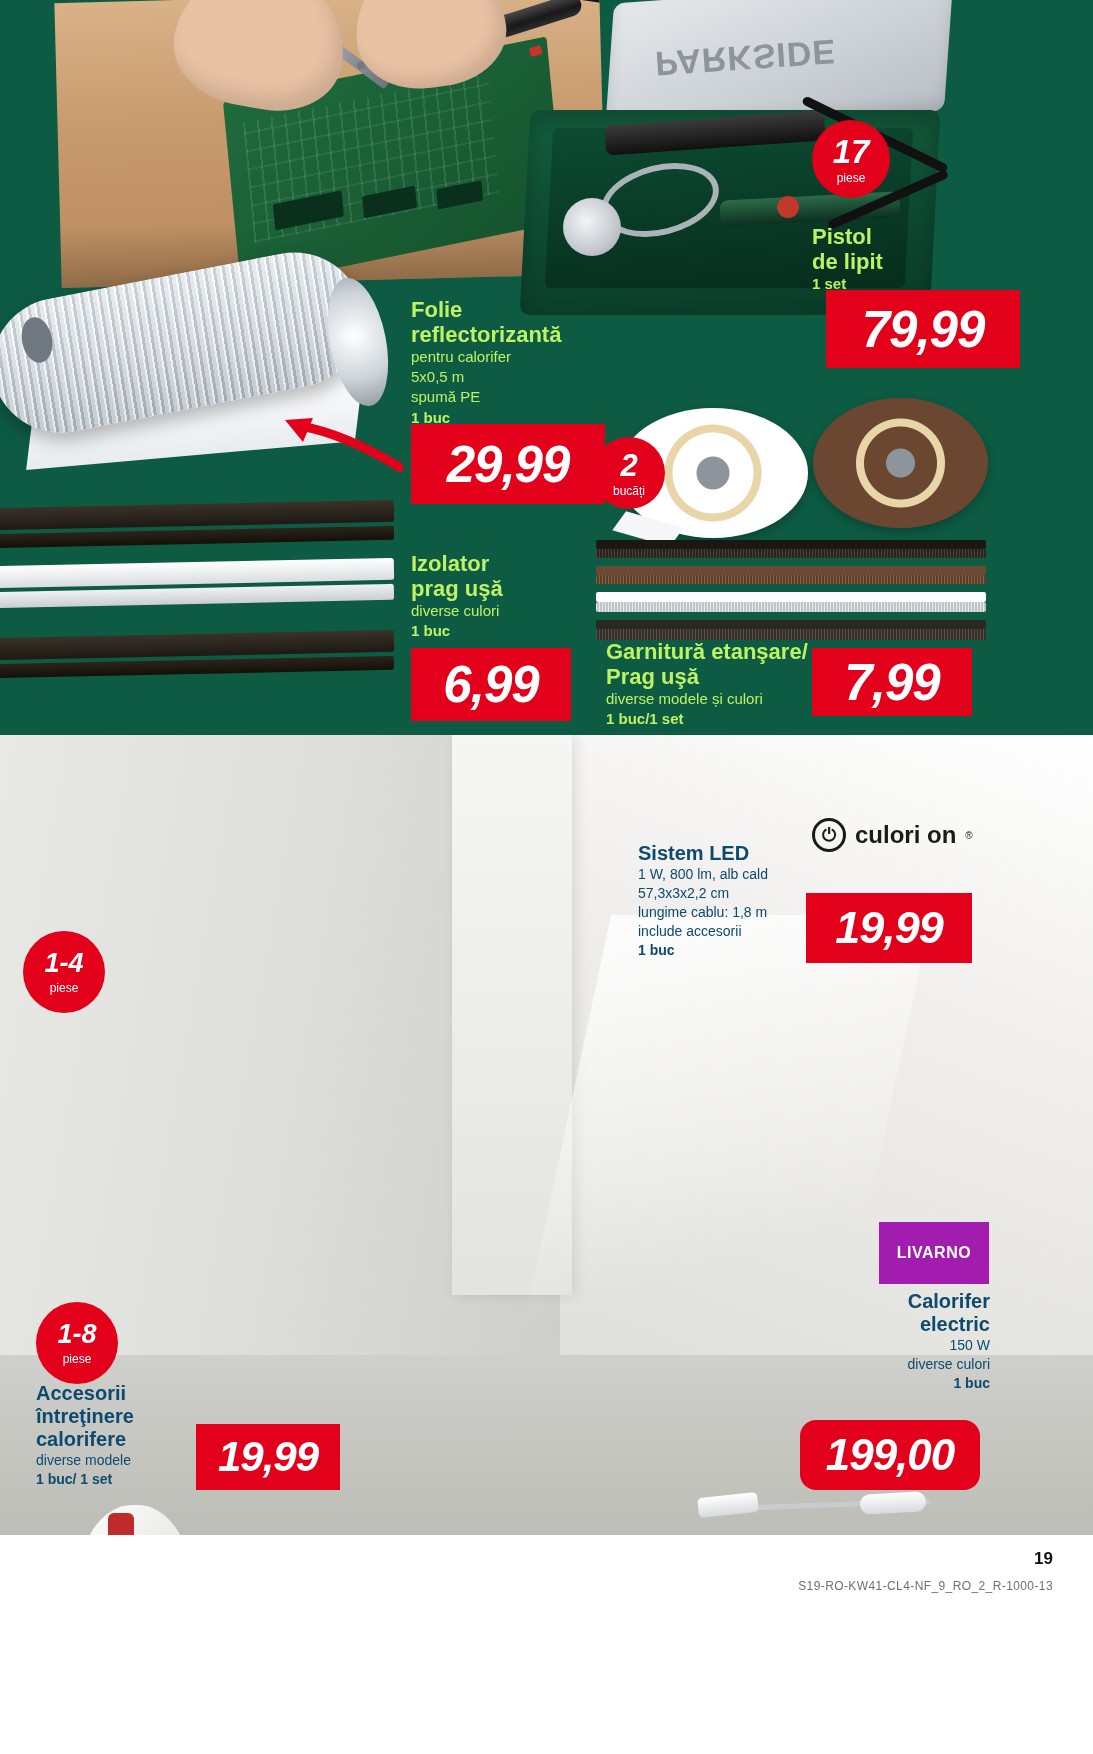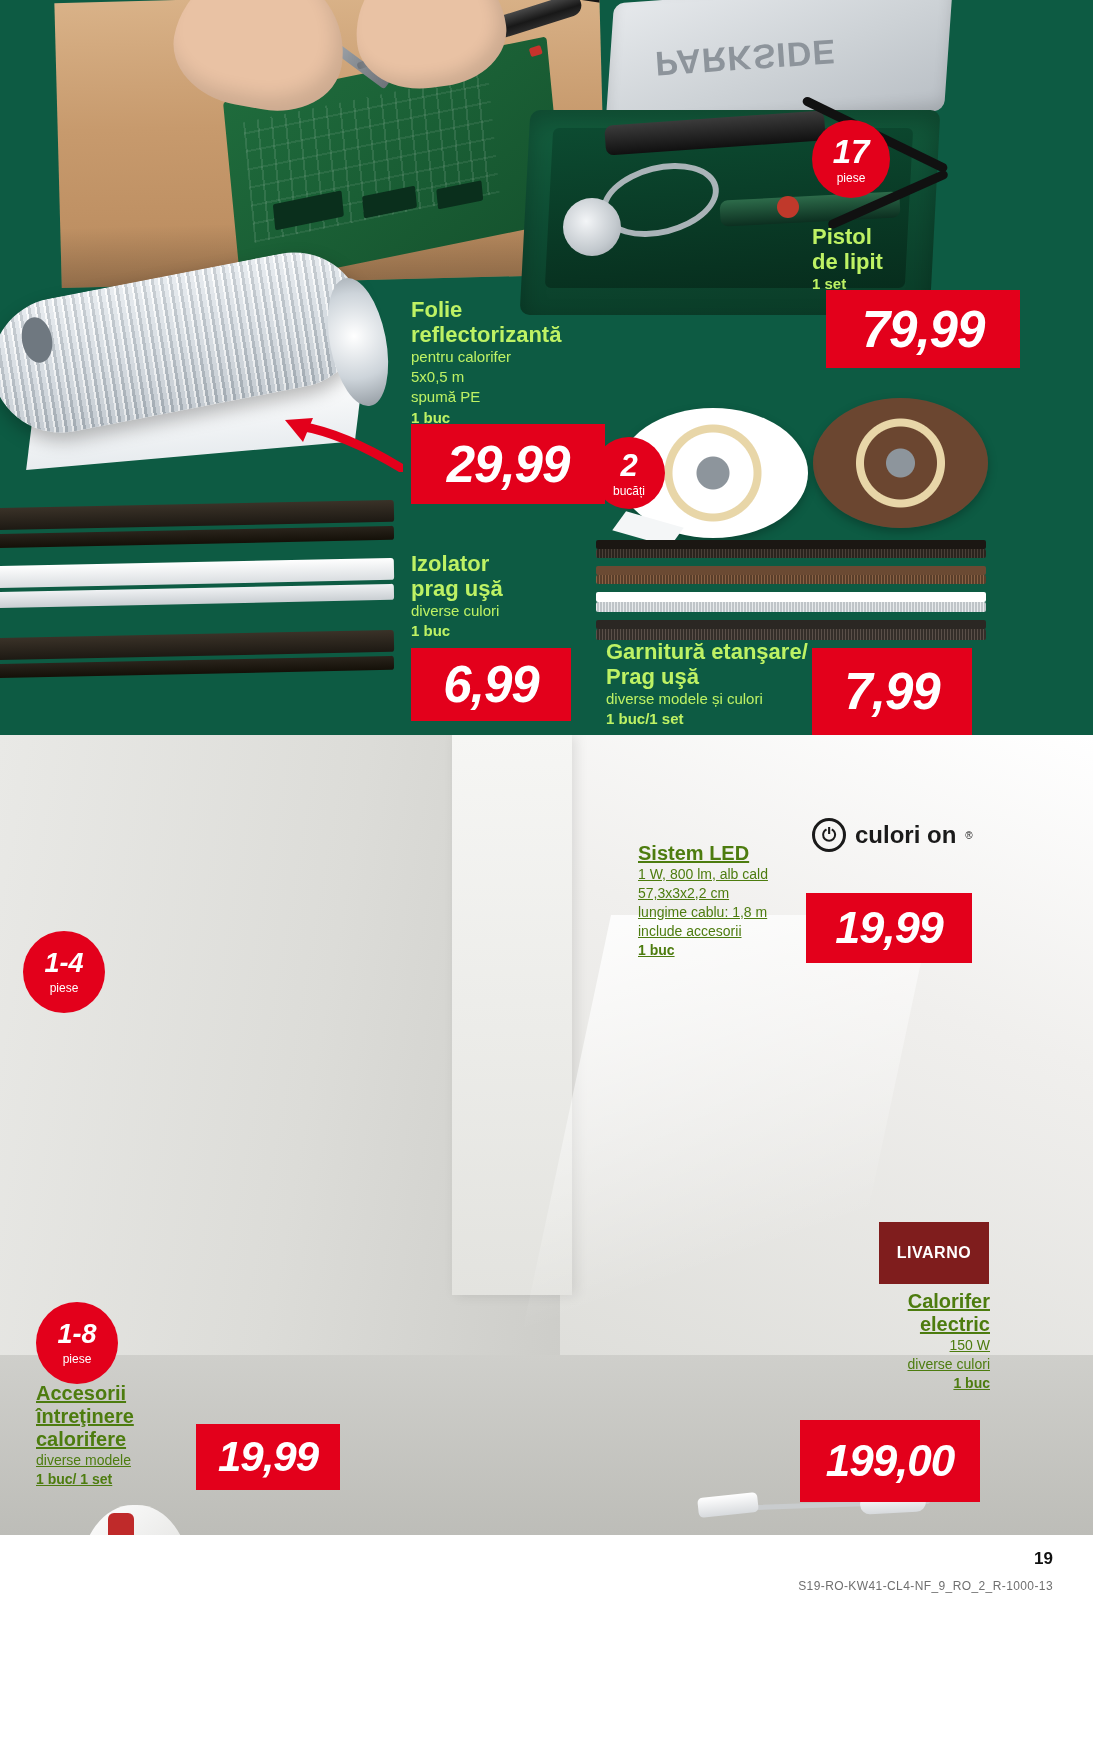--- a/index.html
+++ b/index.html
@@ -288,24 +288,24 @@
     background: #e3001b;
     color: #ffffff;
     display: flex; align-items: center; justify-content: center;
     font-weight: bold;
     font-style: italic;
     letter-spacing: -1px;
   }
   .price-7999 { left: 826px; top: 290px; width: 194px; height: 78px; font-size: 51px; }
   .price-2999 { left: 411px; top: 424px; width: 194px; height: 80px; font-size: 51px; }
   .price-699  { left: 411px; top: 648px; width: 160px; height: 73px; font-size: 51px; }
-  .price-799  { left: 812px; top: 648px; width: 160px; height: 87px; font-size: 51px; }
+  .price-799  { left: 812px; top: 648px; width: 160px; height: 68px; font-size: 51px; }
   .price-1999-led { left: 806px; top: 893px; width: 166px; height: 70px; font-size: 45px; }
   .price-1999-acc { left: 196px; top: 1424px; width: 144px; height: 66px; font-size: 42px; }
-  .price-19900 { left: 800px; top: 1420px; width: 180px; height: 82px; font-size: 44px; }
+  .price-19900 { left: 800px; top: 1420px; width: 180px; height: 70px; font-size: 44px; border-radius: 16px; }
 
   
   .txt { position: absolute; color: #bef264; }
   .txt .t1 { font-size: 22px; font-weight: bold; line-height: 1.12; }
   .txt .t2 { font-size: 15px; line-height: 1.34; }
   .txt .t3 { font-size: 15px; font-weight: bold; line-height: 1.34; }
 
   .txt-pistol { left: 812px; top: 225px; width: 220px; }
   .txt-folie  { left: 411px; top: 298px; width: 230px; }
   .txt-izol   { left: 411px; top: 552px; width: 240px; }
@@ -367,27 +367,27 @@
     width: 34px; height: 34px; border-radius: 50%;
     border: 3px solid #1a1a1a;
     display: flex; align-items: center; justify-content: center;
     font-size: 18px; color: #1a1a1a; font-weight: bold;
   }
   .logo-switchon .name { font-size: 24px; font-weight: bold; color: #1a1a1a; }
   .logo-switchon .reg { font-size: 10px; color: #1a1a1a; vertical-align: super; }
 
   .logo-livarno {
     position: absolute; left: 879px; top: 1222px;
-    width: 110px; height: 62px; background: #7f1d1d;
+    width: 110px; height: 62px; background: #a21caf;
     display: flex; align-items: center; justify-content: center;
   }
   .logo-livarno span { color: #ffffff; font-size: 16px; font-weight: bold; letter-spacing: .5px; }
 
   
-  .txt-dark { position: absolute; color: #4d7c0f; text-decoration: underline; }
+  .txt-dark { position: absolute; color: #0c4a6e; }
   .txt-dark .t1 { font-size: 20px; font-weight: bold; line-height: 1.15; }
   .txt-dark .t2 { font-size: 14px; line-height: 1.35; }
   .txt-dark .t3 { font-size: 14px; font-weight: bold; line-height: 1.35; }
   .txt-led { left: 638px; top: 842px; width: 210px; }
   .txt-acc { left: 36px; top: 1382px; width: 190px; }
   .txt-calorifer { left: 800px; top: 1290px; width: 190px; text-align: right; }
 
   
   .footer { position: absolute; left: 0; top: 1535px; width: 1093px; height: 219px; background: #ffffff; }
   .footer-disclaimer {

